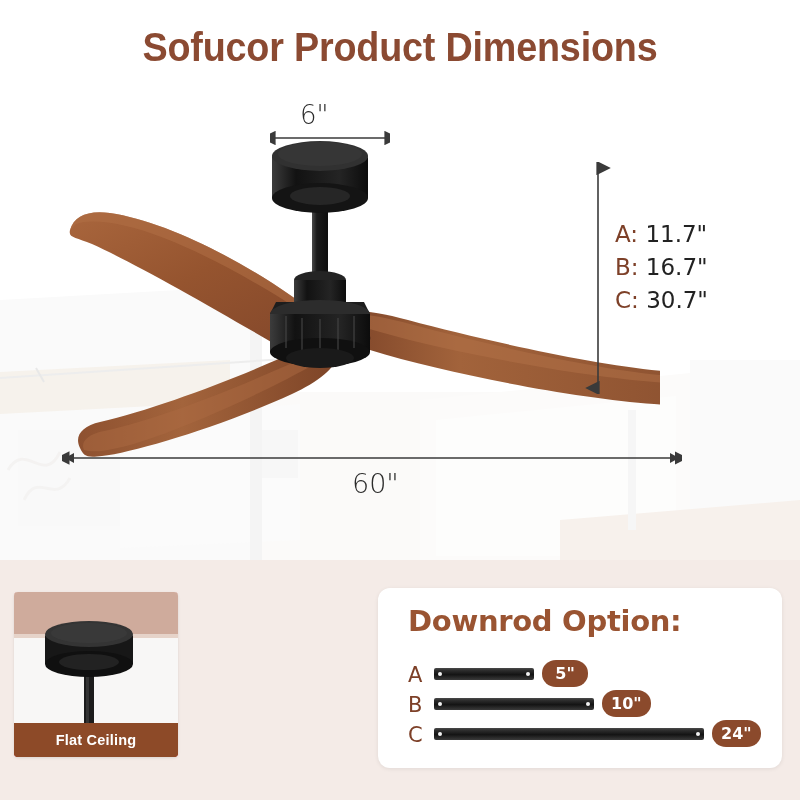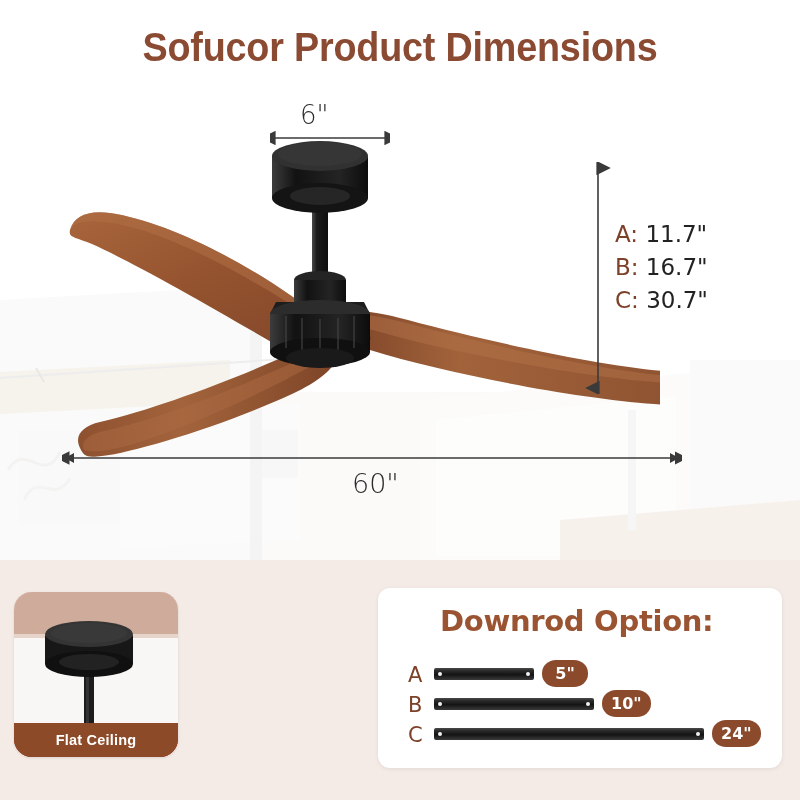--- a/index.html
+++ b/index.html
@@ -50,21 +50,21 @@
   .bottom-section{
     position:absolute;left:0;top:560px;width:800px;height:240px;
     background:#f4ebe7;
   }
   .ceiling-cards{
     position:absolute;left:14px;top:32px;
     display:flex;gap:8px;
   }
   .ceiling-card{
     position:relative;width:164px;height:165px;
-    border-radius:18px;overflow:hidden;background:#b91c1c;
+    border-radius:4px;overflow:hidden;background:#b91c1c;
     box-shadow:0 1px 3px rgba(0,0,0,.10);
   }
   .card-scene{position:absolute;left:0;top:0;width:164px;height:140px;overflow:hidden;background:#f8f7f6;}
   .card-caption{
     position:absolute;left:0;bottom:0;width:164px;height:34px;
     background:#8d4a28;color:#ffffff;
     display:flex;align-items:center;justify-content:center;
     font-family:"Liberation Sans Narrow","Liberation Sans",sans-serif;
     font-weight:bold;font-size:14.5px;letter-spacing:.2px;
     white-space:nowrap;
@@ -74,21 +74,21 @@
   .downrod-panel{
     position:absolute;left:378px;top:28px;
     width:404px;height:180px;
     background:#ffffff;border-radius:12px;
     box-shadow:0 1px 4px rgba(0,0,0,.08);
   }
   .downrod-title{
     position:absolute;left:30px;top:16px;
     font-family:"DejaVu Sans","Liberation Sans",sans-serif;
     font-weight:bold;font-size:29px;color:#9a5432;
-    letter-spacing:-0.3px;white-space:nowrap;margin-left:32px;
+    letter-spacing:-0.3px;white-space:nowrap;
   }
   .rod-rows{position:absolute;left:30px;top:72px;}
   .rod-row{position:relative;height:30px;}
   .rod-letter{
     position:absolute;left:0;top:3px;
     font-family:"DejaVu Sans","Liberation Sans",sans-serif;
     font-size:21px;color:#7d4028;font-weight:400;
   }
   .rod{
     position:absolute;left:26px;top:8px;height:12px;

